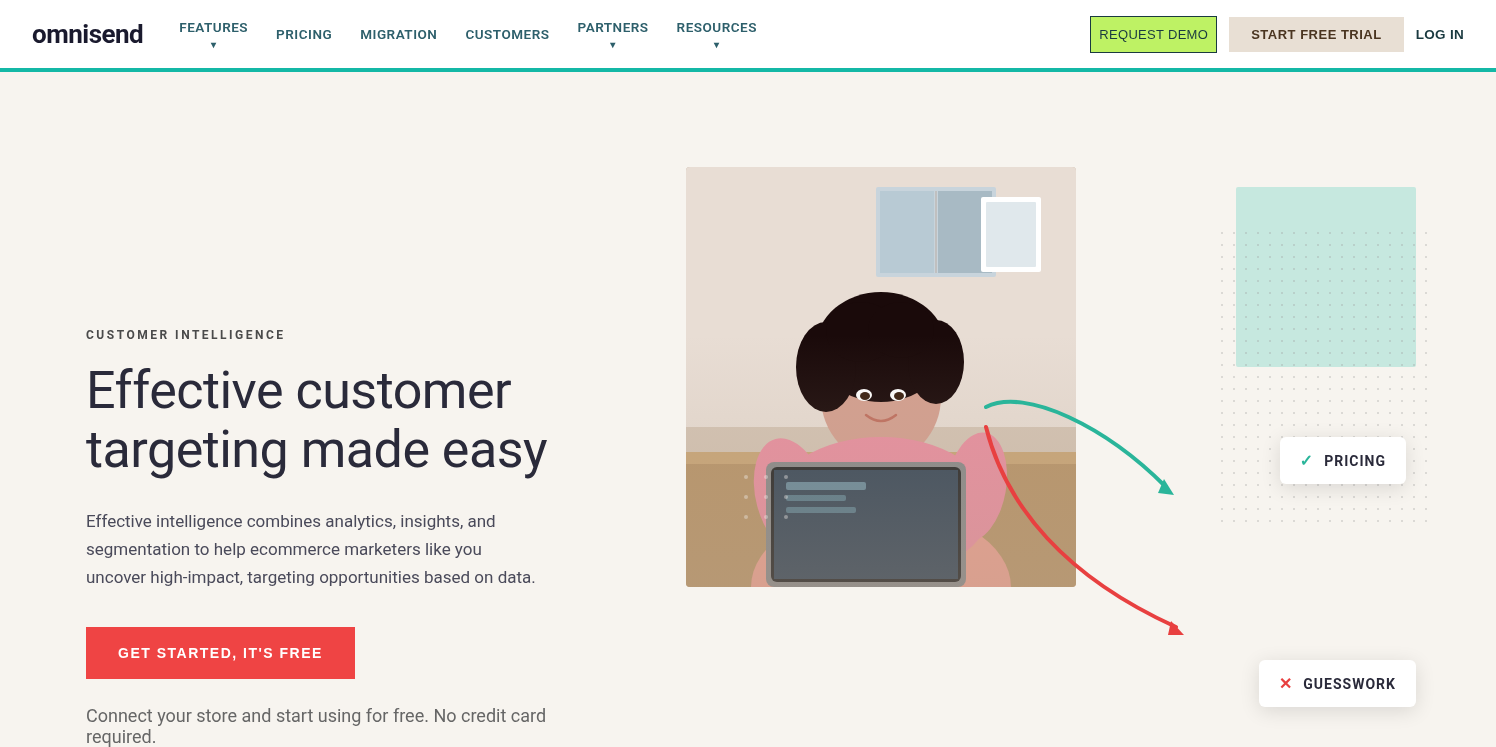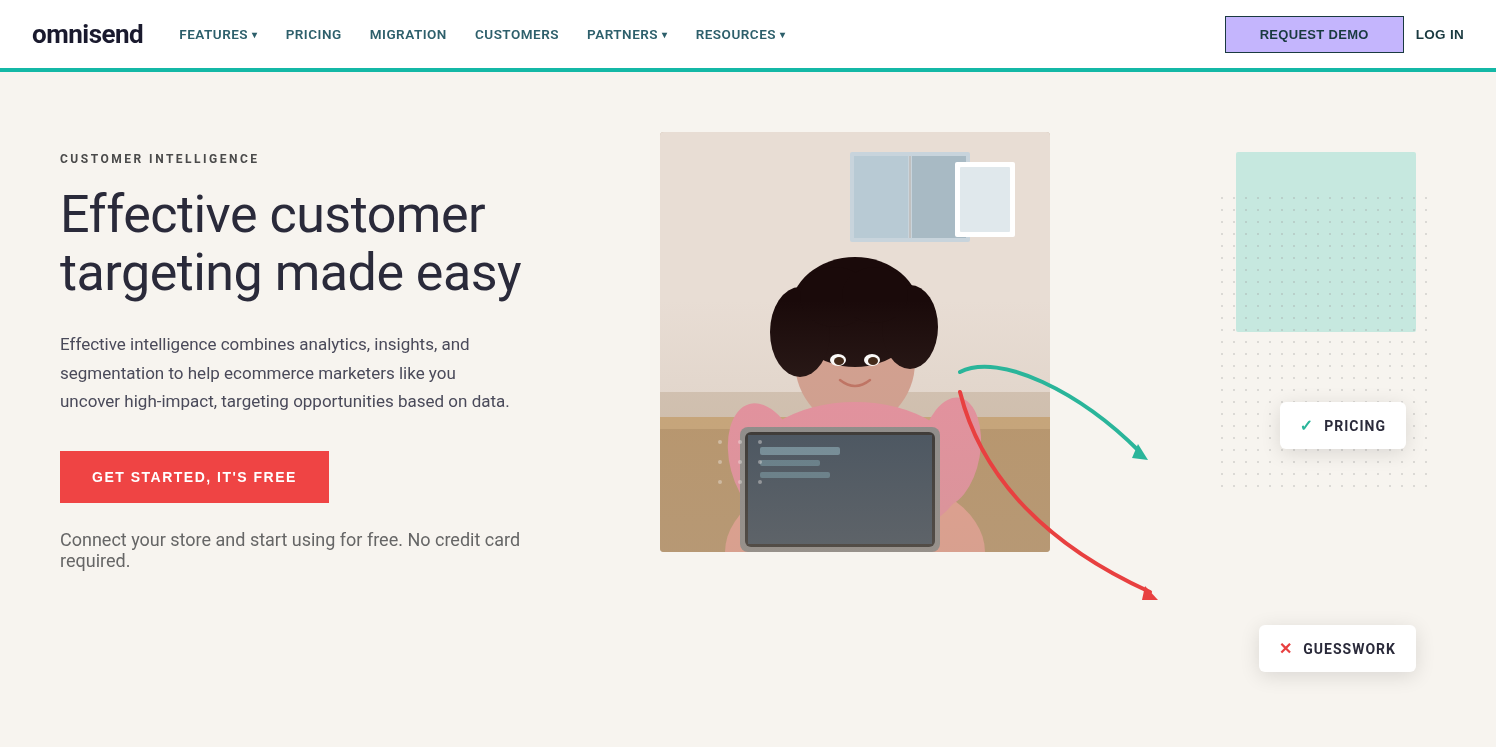--- a/index.html
+++ b/index.html
@@ -38,37 +38,38 @@
     .nav-link {
       font-size: 13.5px;
       font-weight: 600;
       color: #2d5f6b;
       text-transform: uppercase;
       letter-spacing: 0.5px;
       cursor: pointer;
       display: flex;
       align-items: center;
       gap: 4px;
+      flex-direction: column;
     }
     .chevron {
       font-size: 10px;
       color: #2d5f6b;
     }
     .nav-actions {
       display: flex;
       align-items: center;
       gap: 12px;
     }
     .btn-demo {
       border: 1.5px solid #1a3a40;
-      background: #c4b5fd;
+      background: #bef264;
       color: #1a3a40;
-      padding: 10px 34px;
+      padding: 10px 8px;
       font-size: 13px;
-      font-weight: 700;
+      font-weight: 400;
       cursor: pointer;
       letter-spacing: 0.3px;
     }
     .btn-trial {
       background: #e8dfd4;
       border: none;
       color: #4a3520;
       padding: 10px 22px;
       font-size: 13px;
       font-weight: 700;
@@ -83,22 +84,22 @@
       font-size: 13.5px;
       font-weight: 600;
       cursor: pointer;
       letter-spacing: 0.3px;
       text-transform: uppercase;
     }
 
     
     .hero {
       display: flex;
-      align-items: flex-start;
-      padding: 60px 60px 0 60px;
+      align-items: flex-end;
+      padding: 60px 60px 0 86px;
       min-height: calc(747px - 72px);
       position: relative;
       background: #f7f4ef;
     }
     .hero-left {
       flex: 0 0 520px;
       padding-top: 20px;
     }
     .hero-eyebrow {
       font-size: 12px;
@@ -279,20 +280,21 @@
       <span>PARTNERS</span>
       <span class="chevron">▾</span>
     </span>
     <span class="nav-link">
       <span>RESOURCES</span>
       <span class="chevron">▾</span>
     </span>
   </div>
   <div class="nav-actions">
     <button class="btn-demo">REQUEST DEMO</button>
+    <button class="btn-trial">START FREE TRIAL</button>
     <button class="btn-login">LOG IN</button>
   </div>
 </nav>
 
 <section class="hero">
   <div class="hero-left">
     <div class="hero-eyebrow">CUSTOMER INTELLIGENCE</div>
     <h1 class="hero-title">Effective customer targeting made easy</h1>
     <p class="hero-desc">Effective intelligence combines analytics, insights, and segmentation to help ecommerce marketers like you uncover high-impact, targeting opportunities based on data.</p>
     <button class="btn-cta">GET STARTED, IT'S FREE</button>

